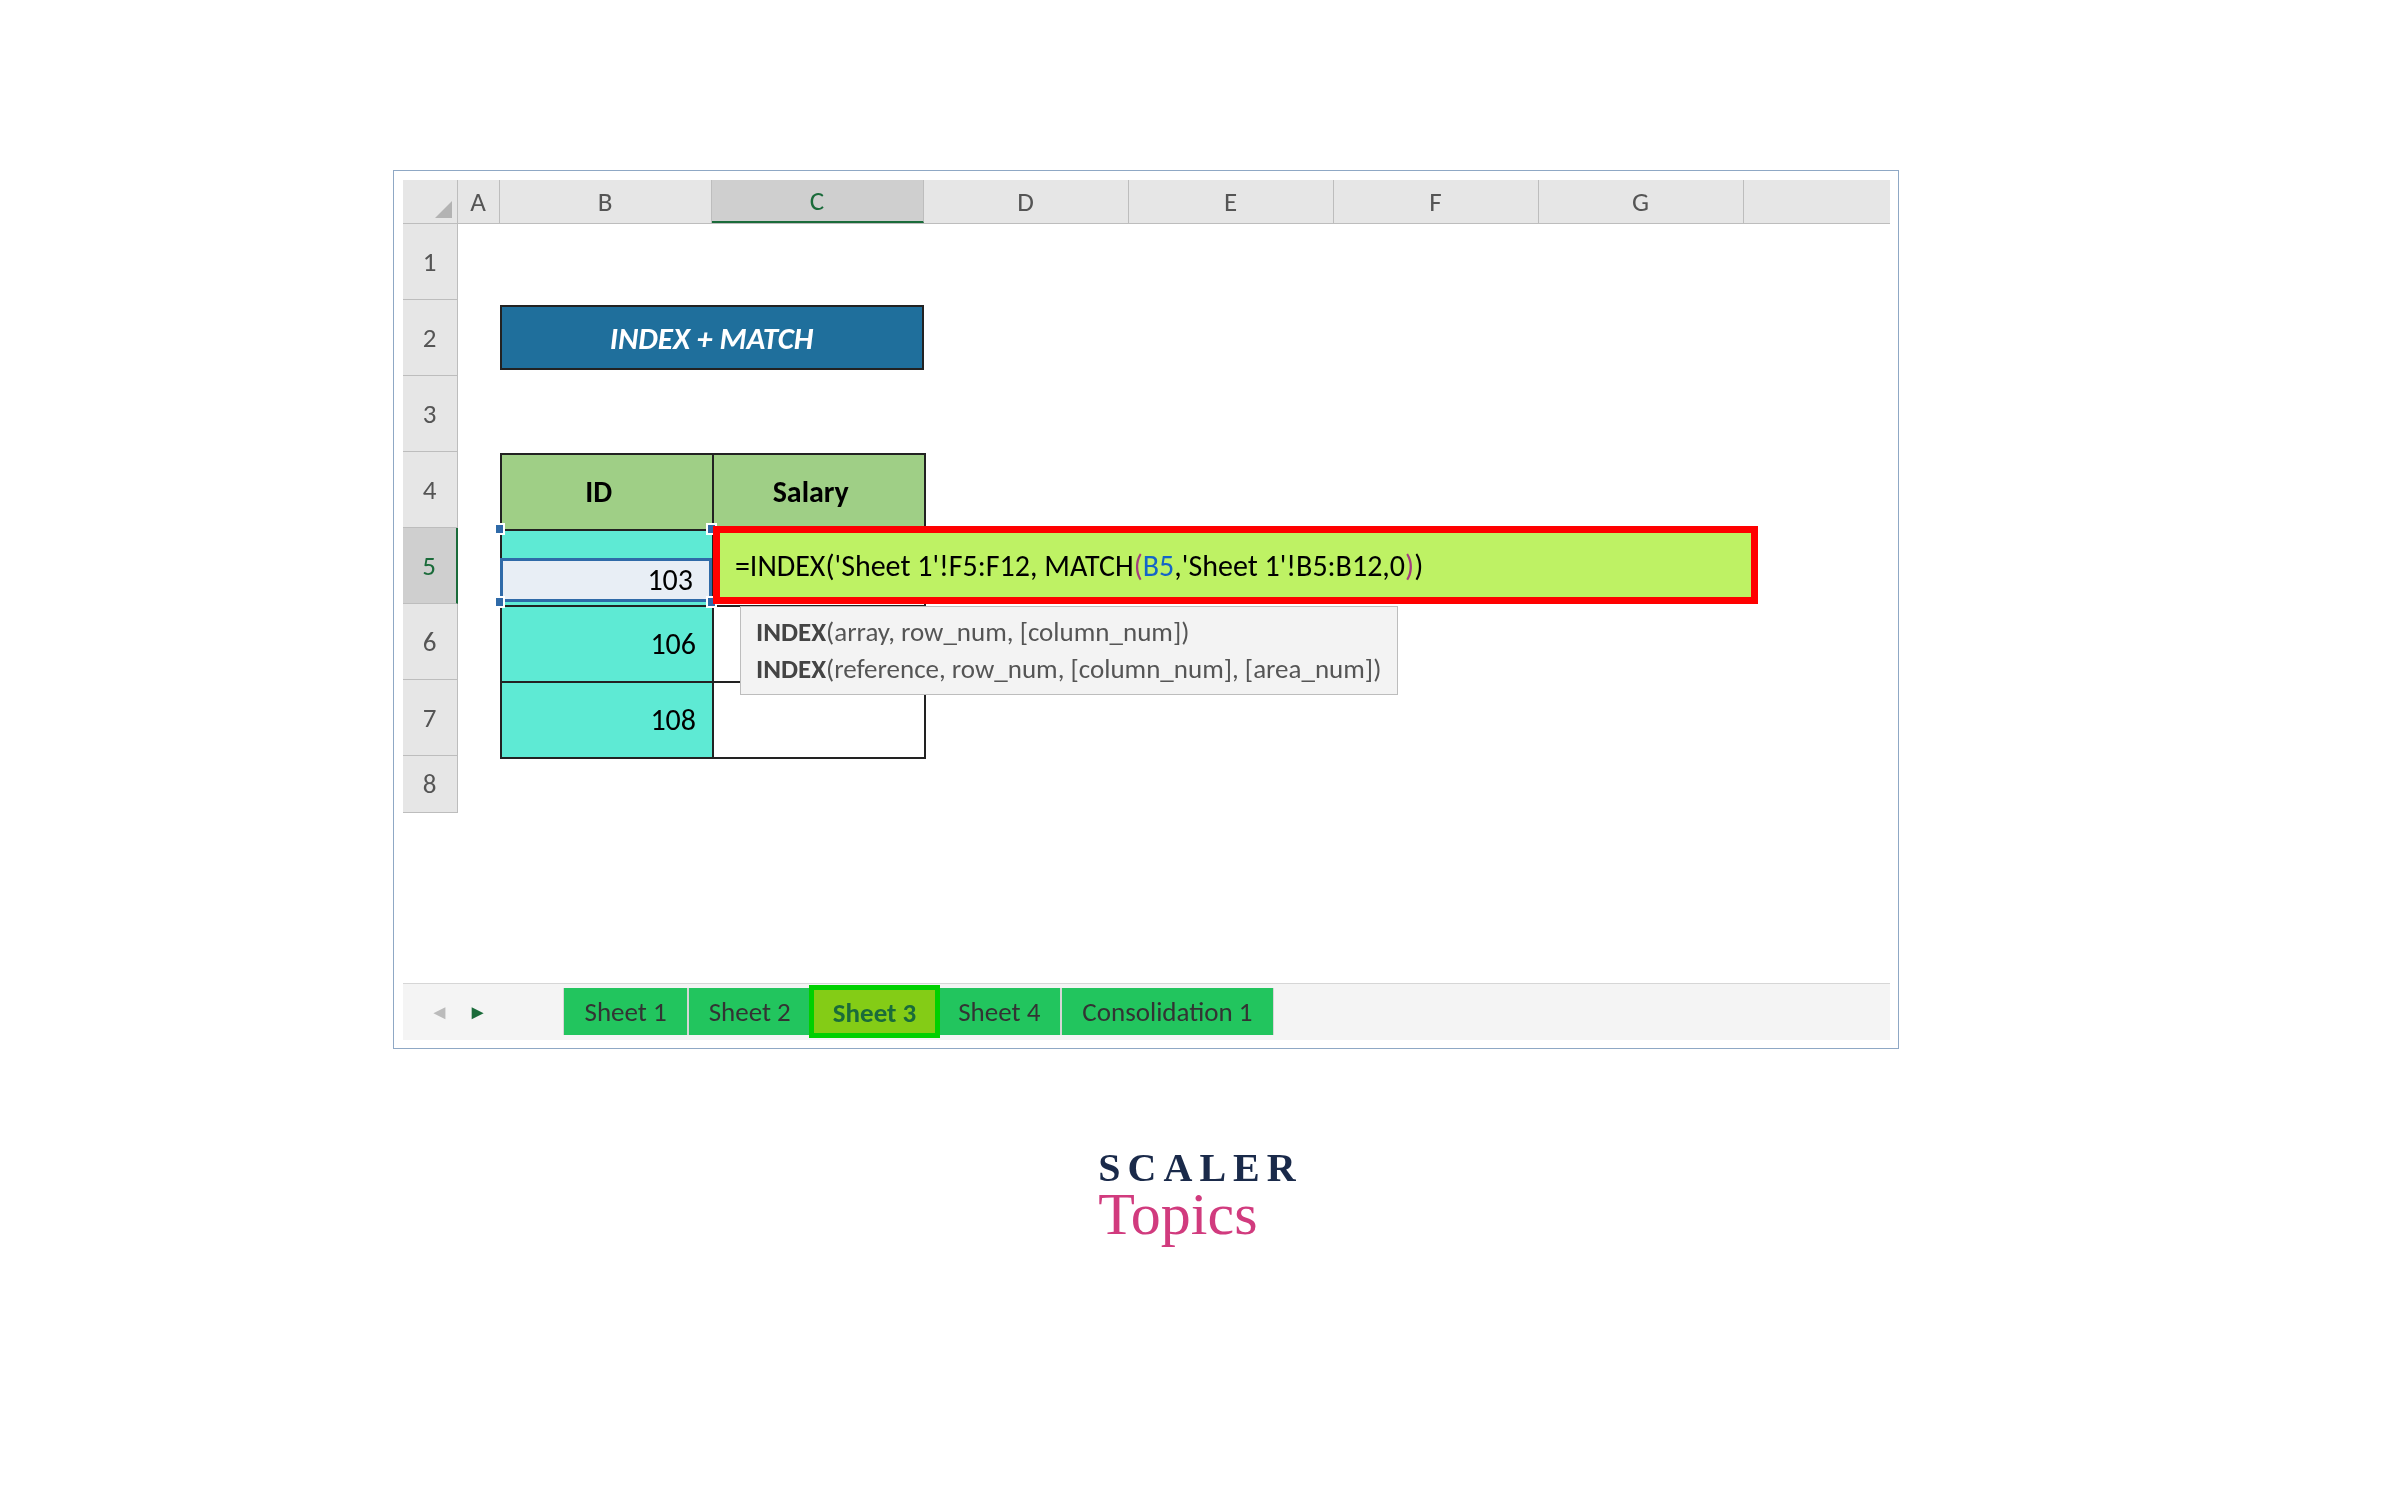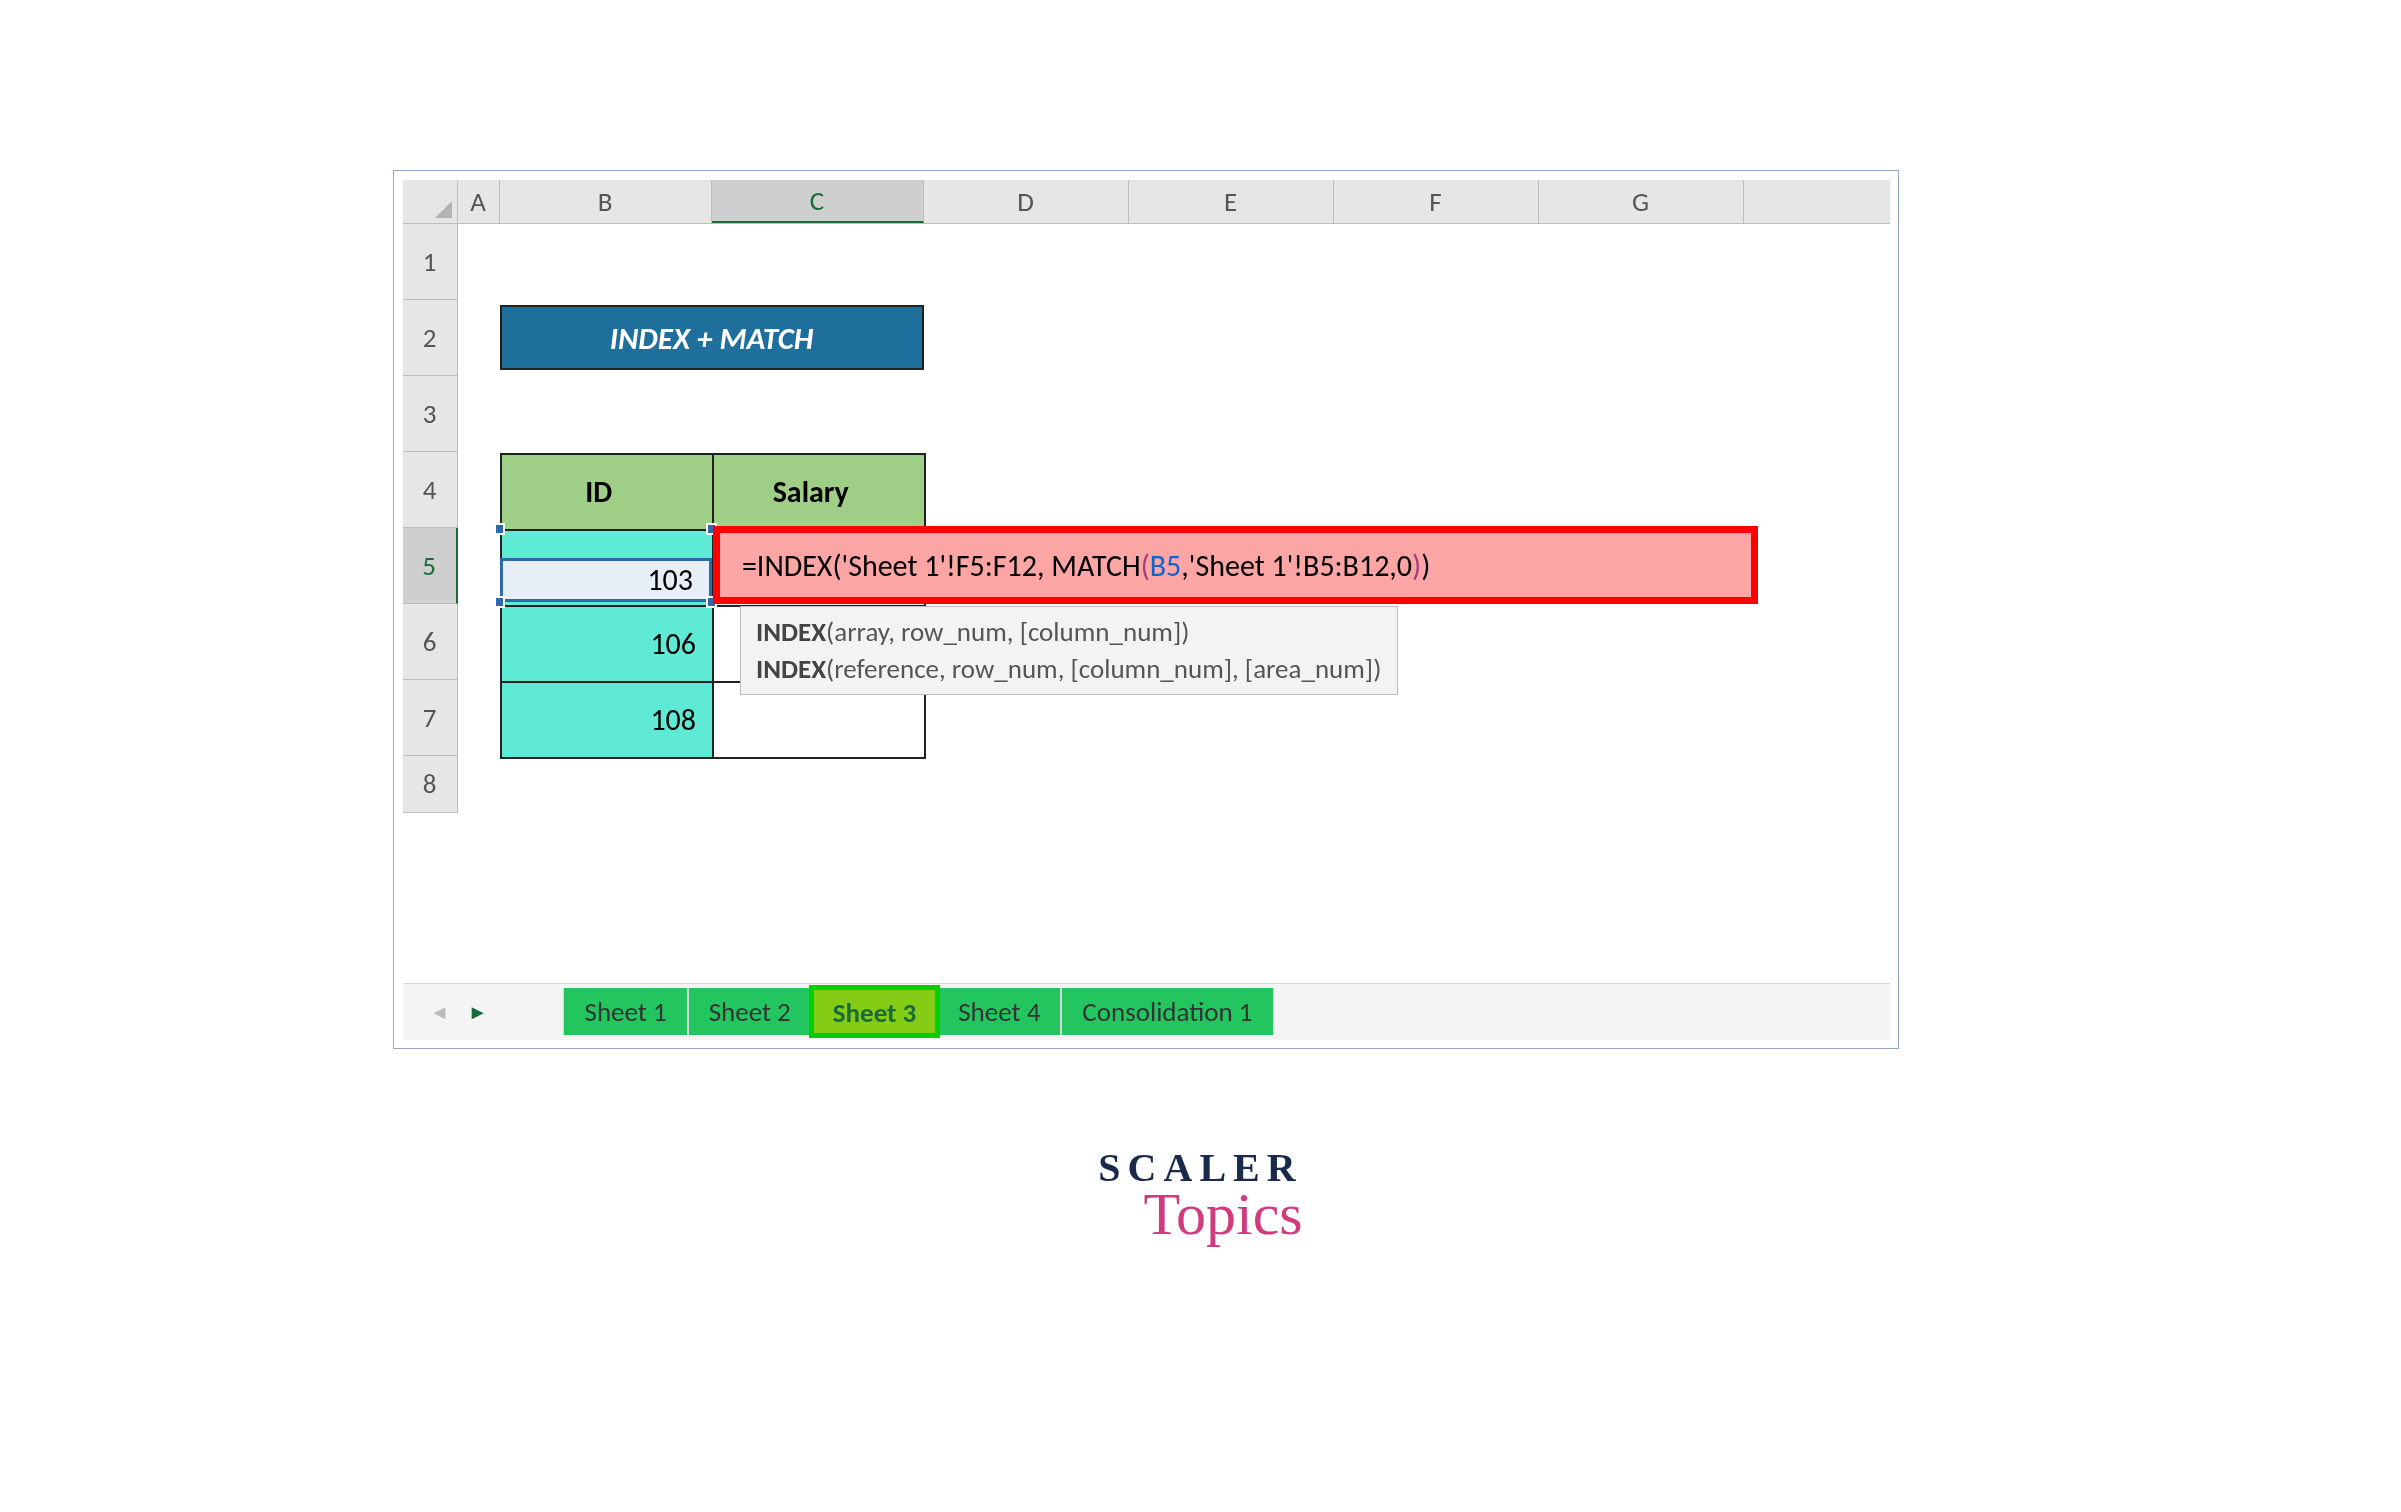--- a/index.html
+++ b/index.html
@@ -144,23 +144,23 @@
   .sq.bl{left:-5.7px;bottom:-5.7px}
   .sq.br{right:-5.7px;bottom:-5.7px}
 
   .formula-box{
     position:absolute;
     left: calc(55px + 42px + 212px + 1.4px);
     top: calc(76px * 4 - 1.4px);
     width: 1045px;
     height:78px;
     border:7px solid #ff0000;
-    background:#fca5a5;
+    background:#bef264;
     display:flex;align-items:center;
-    padding:0 22px;
+    padding:0 15px;
     font-size:30px;
     z-index:6;
     white-space:nowrap;
   }
   .formula-box .blue{color:#1464c8}
   .formula-box .magenta{color:#a33c7f}
 
   .tooltip{
     position:absolute;
     left: calc(55px + 42px + 212px + 28px);
@@ -205,21 +205,21 @@
   .tab.active.highlight{
     outline:5.7px solid #00d000;
     outline-offset:-2.8px;
     z-index:3;
   }
   
   .logo{
     position:absolute;
     left:50%;top:1144px;
     transform:translateX(-50%);
-    text-align:right;
+    text-align:left;
   }
   .logo .scaler{
     font-family: Georgia, 'Times New Roman', serif;
     font-weight:900;
     font-size:40px;
     letter-spacing:7px;
     color:#1a2a4a;
   }
   .logo .topics{
     font-family: Liberation Serif, serif;

